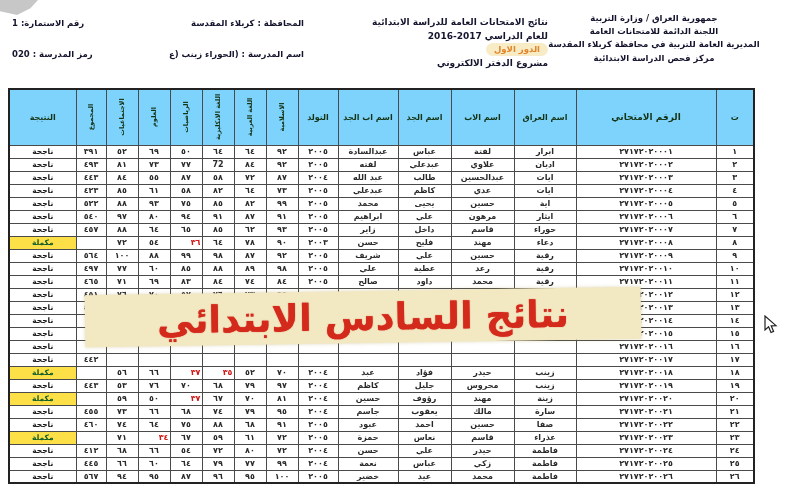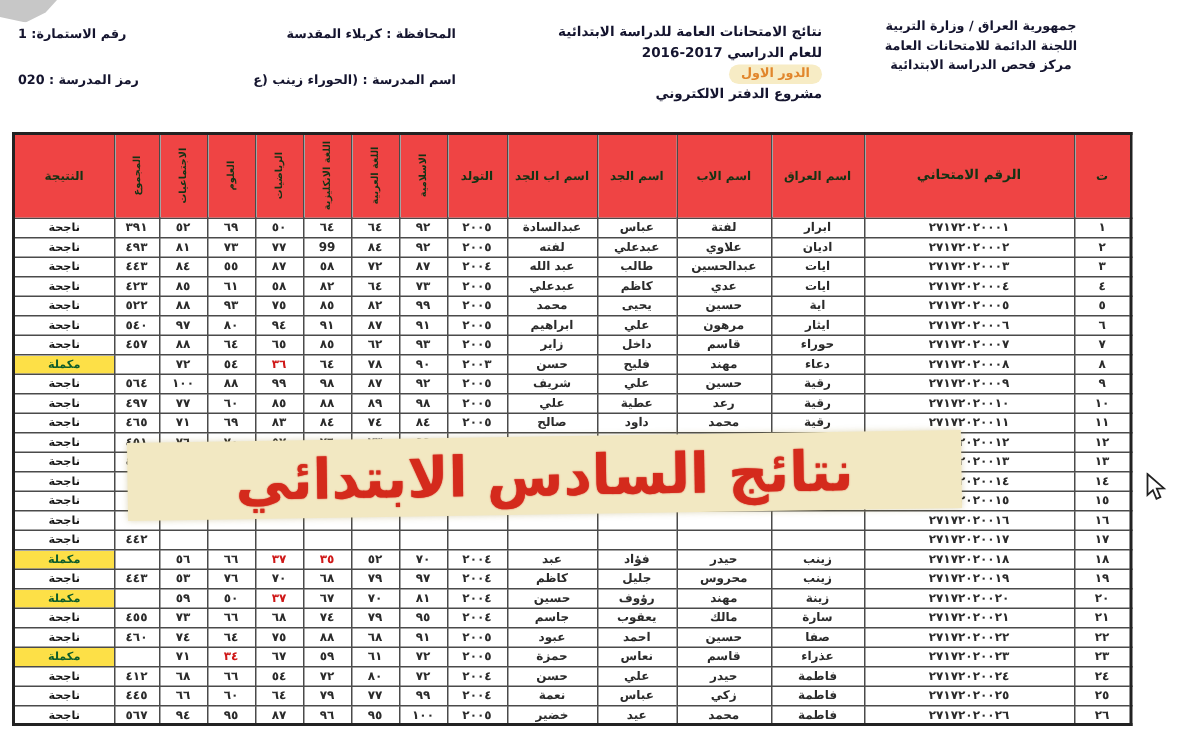--- a/index.html
+++ b/index.html
@@ -20,27 +20,27 @@
   .hdr-left { top:18px; left:12px; width:292px; font-size:8.5px; }
   .hdr-left .row { display:flex; justify-content:space-between; }
   .hdr-left .row + .row { margin-top:21px; }
 
   
   table { position:absolute; top:88px; left:8px; width:745px; border-collapse:collapse;
           table-layout:fixed; direction:rtl; }
   th, td { border:1px solid #4a4a4a; text-align:center; vertical-align:middle;
            overflow:hidden; white-space:nowrap; }
   table { border:2px solid #222; }
-  thead th { background:#ef4444; height:56px; font-size:8px; font-weight:bold; color:#143314; position:relative; }
+  thead th { background:#7dd3fc; height:56px; font-size:8px; font-weight:bold; color:#143314; position:relative; }
   thead th.exam-h { font-size:9px; }
   thead th .rot { position:absolute; left:50%; top:50%; transform:translate(-50%,-50%) rotate(-90deg);
                   white-space:nowrap; font-size:6.5px; }
   tbody td { height:13px; font-size:8px; font-weight:bold; color:#2b2b2b; padding:0 1px; }
   tbody td.exam { letter-spacing:2px; font-size:8px; }
-  tbody td.red { color:#cf1818; }
+  tbody td.red { color:#cf1818;text-align:right; }
   tbody td.makeup { background:#fde047; color:#0d5c2b; font-size:7.5px; }
   tbody td.pass { font-size:7.5px; color:#1a1a1a;margin-top:29px; }
 
   
   .banner { position:absolute; left:85px; top:291px; width:556px; height:52px;
             background:#f2e8c2; display:flex; align-items:center; justify-content:center;
             transform:rotate(-0.9deg); box-shadow:0 0 4px rgba(160,140,60,.35); }
   .banner span { direction:rtl; white-space:nowrap; color:#d42a1c; font-size:37px;
                  font-weight:bold; letter-spacing:-1px; text-shadow:0 0 1px #d42a1c; }
 
@@ -50,20 +50,21 @@
 </head>
 <body>
 
 <div class="page">
 
   <div class="artifact"></div>
 
   <div class="hdr hdr-right">
     <div>جمهورية العراق / وزارة التربية</div>
     <div>اللجنة الدائمة للامتحانات العامة</div>
+    <div>المديرية العامة للتربية في محافظة كربلاء المقدسة</div>
     <div>مركز فحص الدراسة الابتدائية</div>
   </div>
 
   <div class="hdr hdr-center">
     <div>نتائج الامتحانات العامة للدراسة الابتدائية</div>
     <div>للعام الدراسي 2017-2016</div>
     <div><span class="badge">الدور الاول</span></div>
     <div>مشروع الدفتر الالكتروني</div>
   </div>
 
@@ -150,21 +151,21 @@
         <tr>
           <td>٢</td>
           <td class="exam">٢٧١٧٢٠٢٠٠٠٢</td>
           <td>اديان</td>
           <td>علاوي</td>
           <td>عبدعلي</td>
           <td>لفته</td>
           <td>٢٠٠٥</td>
           <td>٩٢</td>
           <td>٨٤</td>
-          <td>99</td>
+          <td>72</td>
           <td>٧٧</td>
           <td>٧٣</td>
           <td>٨١</td>
           <td>٤٩٣</td>
           <td class="pass">ناجحة</td>
         </tr>
         <tr>
           <td>٣</td>
           <td class="exam">٢٧١٧٢٠٢٠٠٠٣</td>
           <td>ايات</td>

